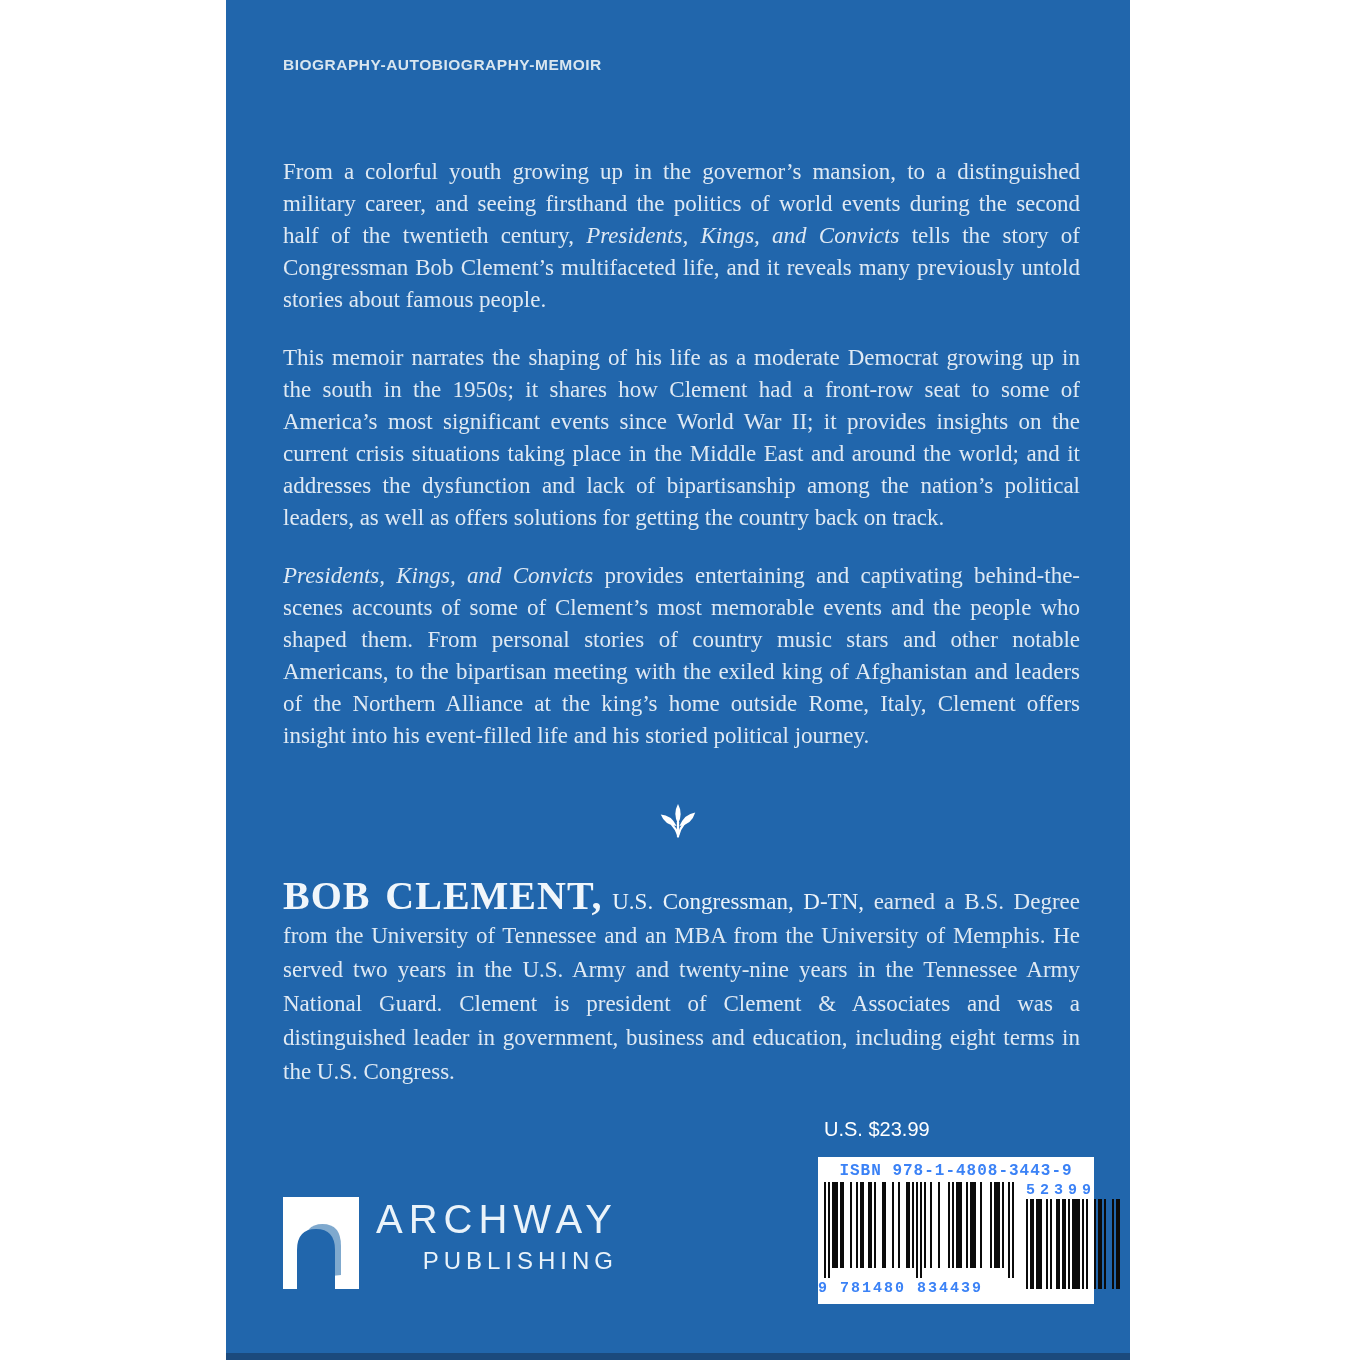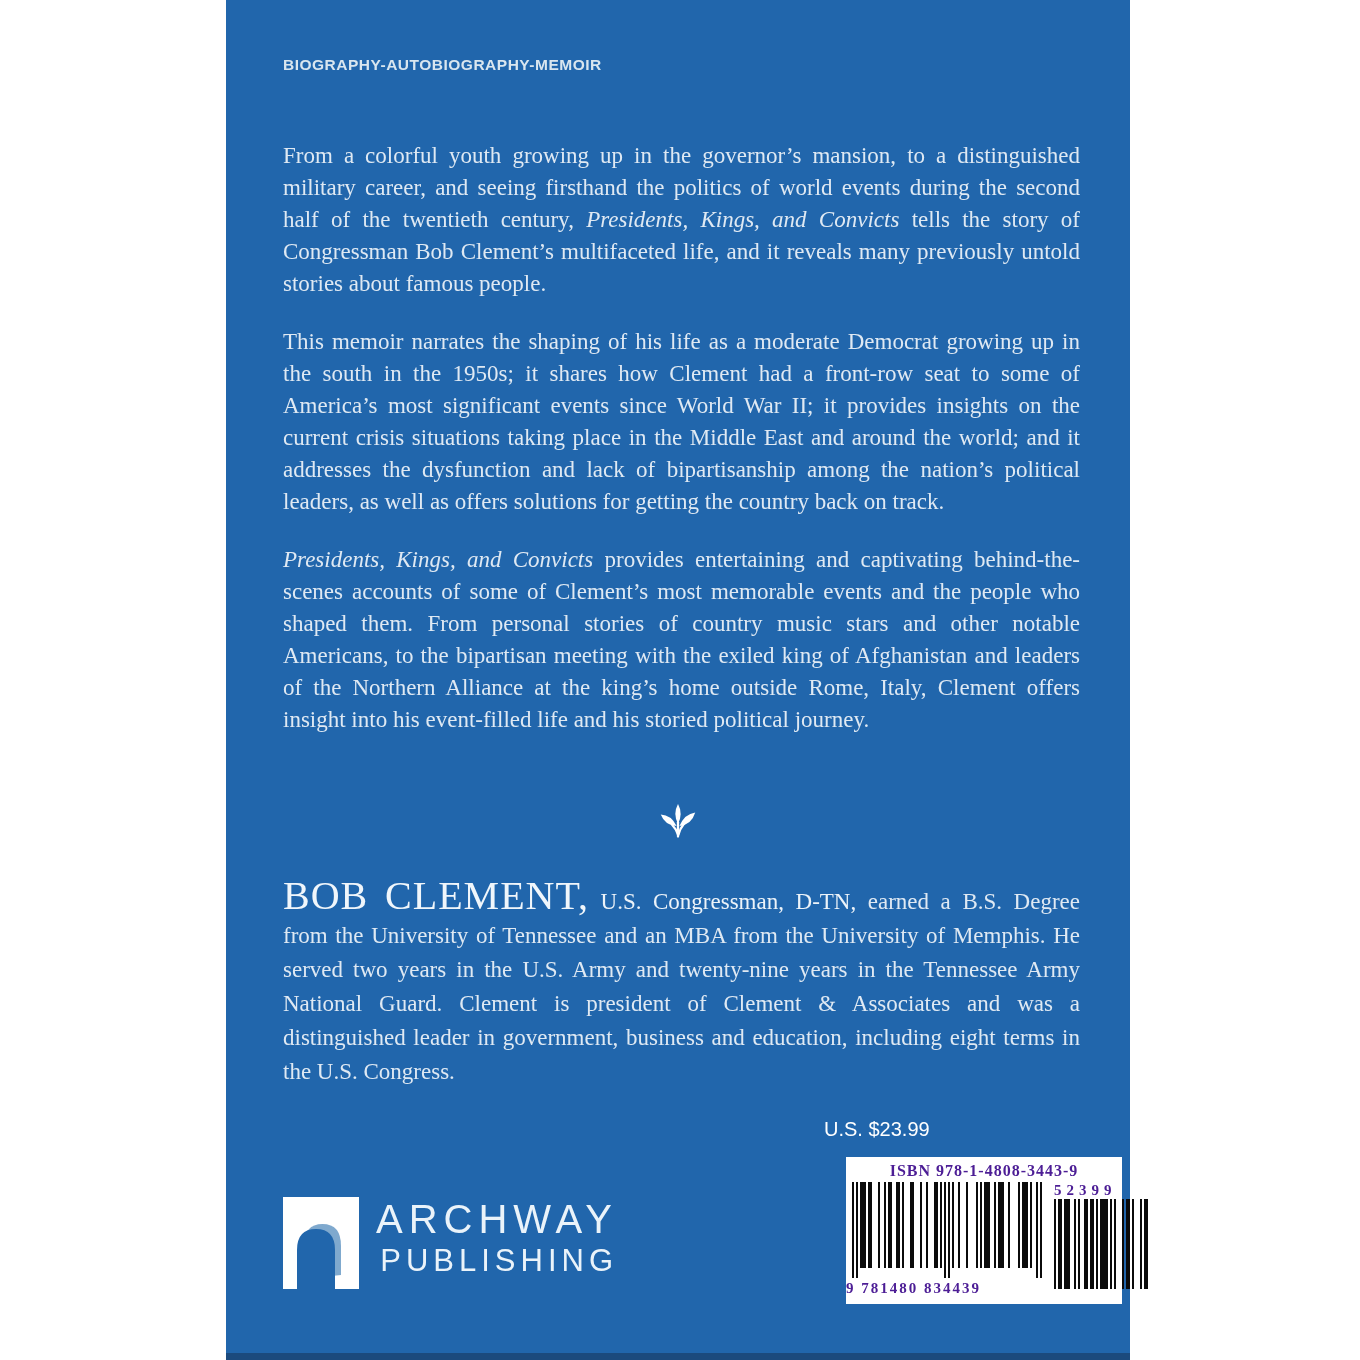--- a/index.html
+++ b/index.html
@@ -5,52 +5,52 @@
   html,body{margin:0;padding:0;background:#ffffff;}
   .stage{position:relative;width:1340px;height:1360px;background:#ffffff;overflow:hidden;
          font-family:"Liberation Serif",serif;}
   .cover{position:absolute;left:226px;top:0;width:904px;height:1360px;background:#2166ac;}
   .cover-bottom-edge{position:absolute;left:0;bottom:0;width:100%;height:7px;background:#1b4a7d;}
 
   .category{position:absolute;left:57px;top:56px;
             font-family:"Liberation Sans",sans-serif;font-weight:700;font-size:15.5px;
             letter-spacing:.5px;color:#d9e6ef;}
 
-  .synopsis{position:absolute;left:57px;top:140px;width:797px;
+  .synopsis{position:absolute;left:57px;top:156px;width:797px;
             font-size:23px;line-height:32px;color:#dfe9f3;text-align:justify;}
   .synopsis p{margin:0 0 26px 0;}
   .it{font-style:italic;}
 
   .ornament{position:absolute;left:0;top:802px;width:100%;text-align:center;}
 
   .bio{position:absolute;left:57px;top:876px;width:797px;
        font-size:23px;line-height:34px;color:#dfe9f3;text-align:justify;}
-  .bio .name{font-weight:400;font-size:40px;letter-spacing:1px;line-height:1;color:#f0f6fb;}
+  .bio .name{font-weight:700;font-size:40px;letter-spacing:1px;line-height:1;color:#f0f6fb;}
   .bio .bold{font-weight:400;color:#ecf3f9;}
 
   .price{position:absolute;left:598px;top:1118px;
          font-family:"Liberation Sans",sans-serif;font-size:20px;color:#ffffff;}
 
-  .barcode-box{position:absolute;left:620px;top:1157px;width:276px;height:147px;
+  .barcode-box{position:absolute;left:592px;top:1157px;width:276px;height:147px;
                background:#ffffff;box-sizing:border-box;padding:4px 6px 0 6px;
-               font-family:Liberation Serif, serif;color:#4c1d95;}
+               font-family:Liberation Mono, monospace;color:#3b82f6;}
   .isbn-line{font-size:16px;font-weight:700;letter-spacing:1px;white-space:nowrap;
              text-align:center;line-height:20px;}
   .bars-row{display:flex;align-items:flex-start;margin-top:1px;}
   .main-col{width:190px;}
   .main-num{font-size:15px;font-weight:700;letter-spacing:2px;line-height:16px;
             white-space:nowrap;margin-top:-2px;margin-left:-6px;}
   .supp-col{margin-left:12px;width:94px;text-align:left;}
   .supp-num{font-size:15px;font-weight:700;letter-spacing:5px;line-height:17px;white-space:nowrap;}
 
   .publisher{position:absolute;left:57px;top:1197px;display:flex;align-items:flex-start;text-align:right;}
   .pub-text{margin-left:17px;display:flex;flex-direction:column;
             font-family:"Liberation Sans",sans-serif;color:#eaf3fa;}
   .pub-line1{font-size:40px;letter-spacing:6px;line-height:44px;font-weight:400;}
-  .pub-line2{font-size:31px;letter-spacing:5px;line-height:36px;font-weight:400;margin-top:2px;}
+  .pub-line2{font-size:24px;letter-spacing:5px;line-height:36px;font-weight:400;margin-top:2px;}
 </style>
 </head>
 <body>
 
 <div class="stage">
   <div class="cover">
 
     <div class="category">BIOGRAPHY-AUTOBIOGRAPHY-MEMOIR</div>
 
     <div class="synopsis">

